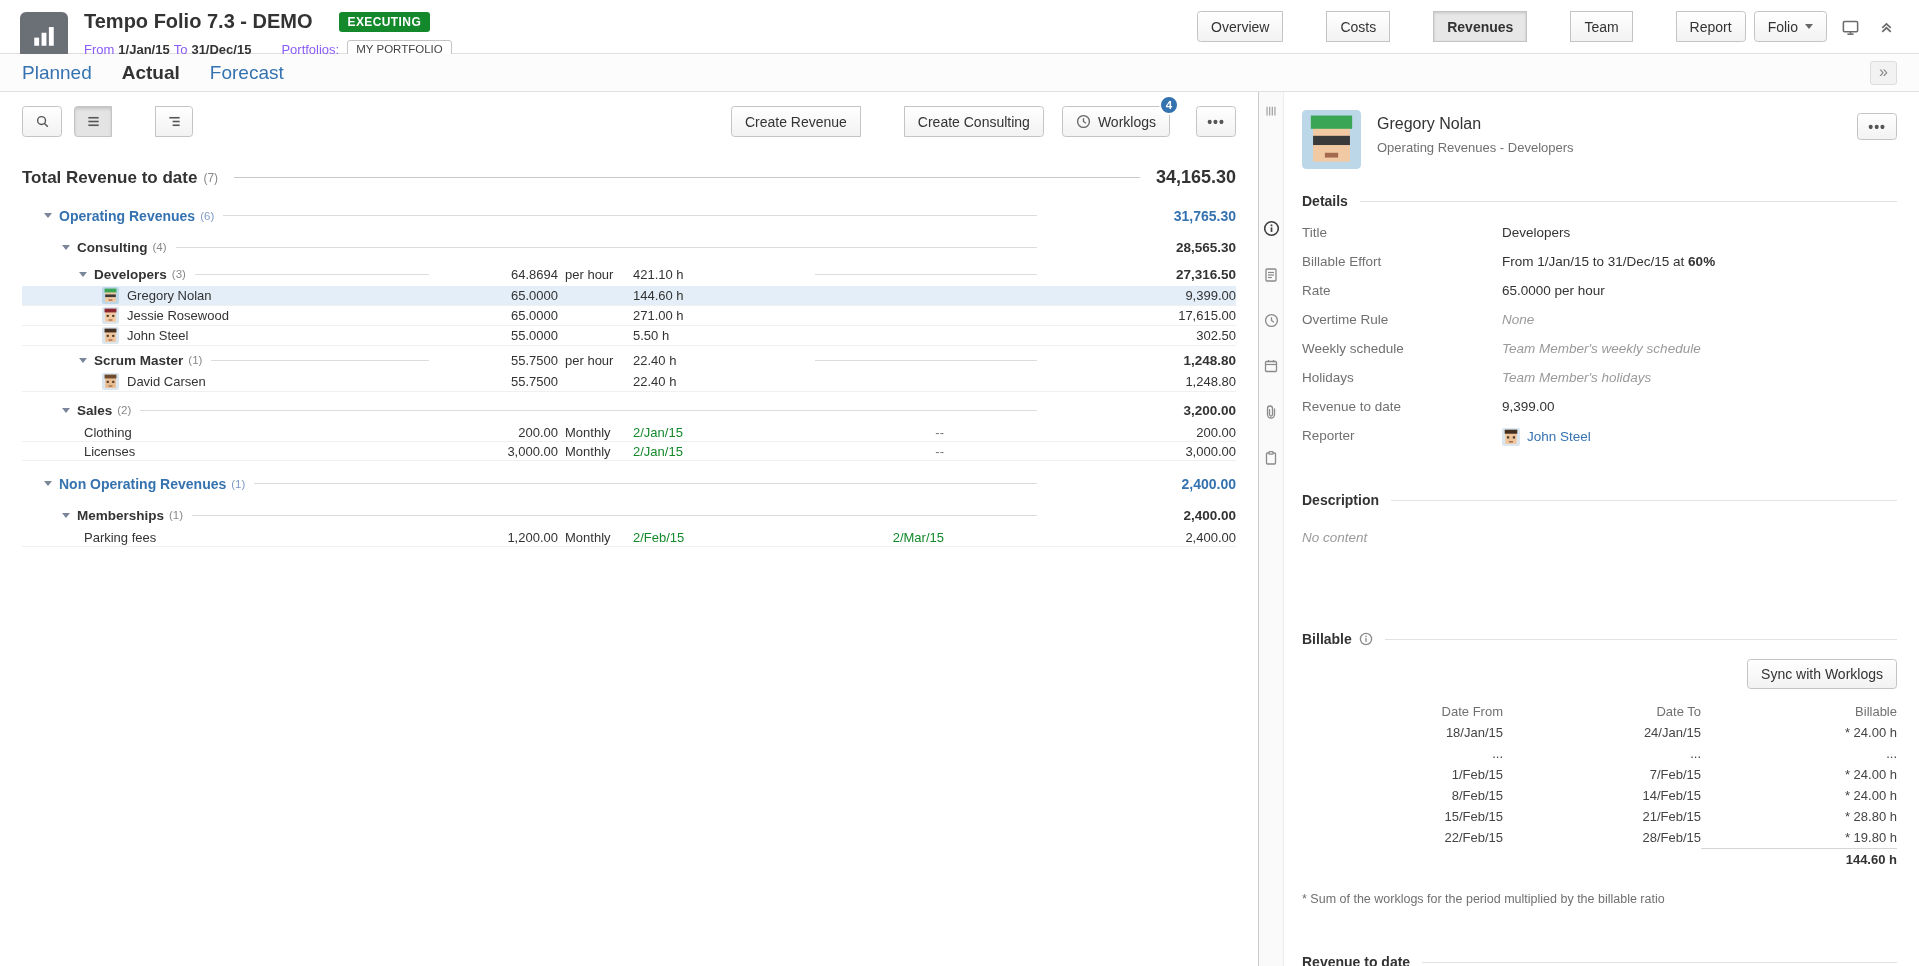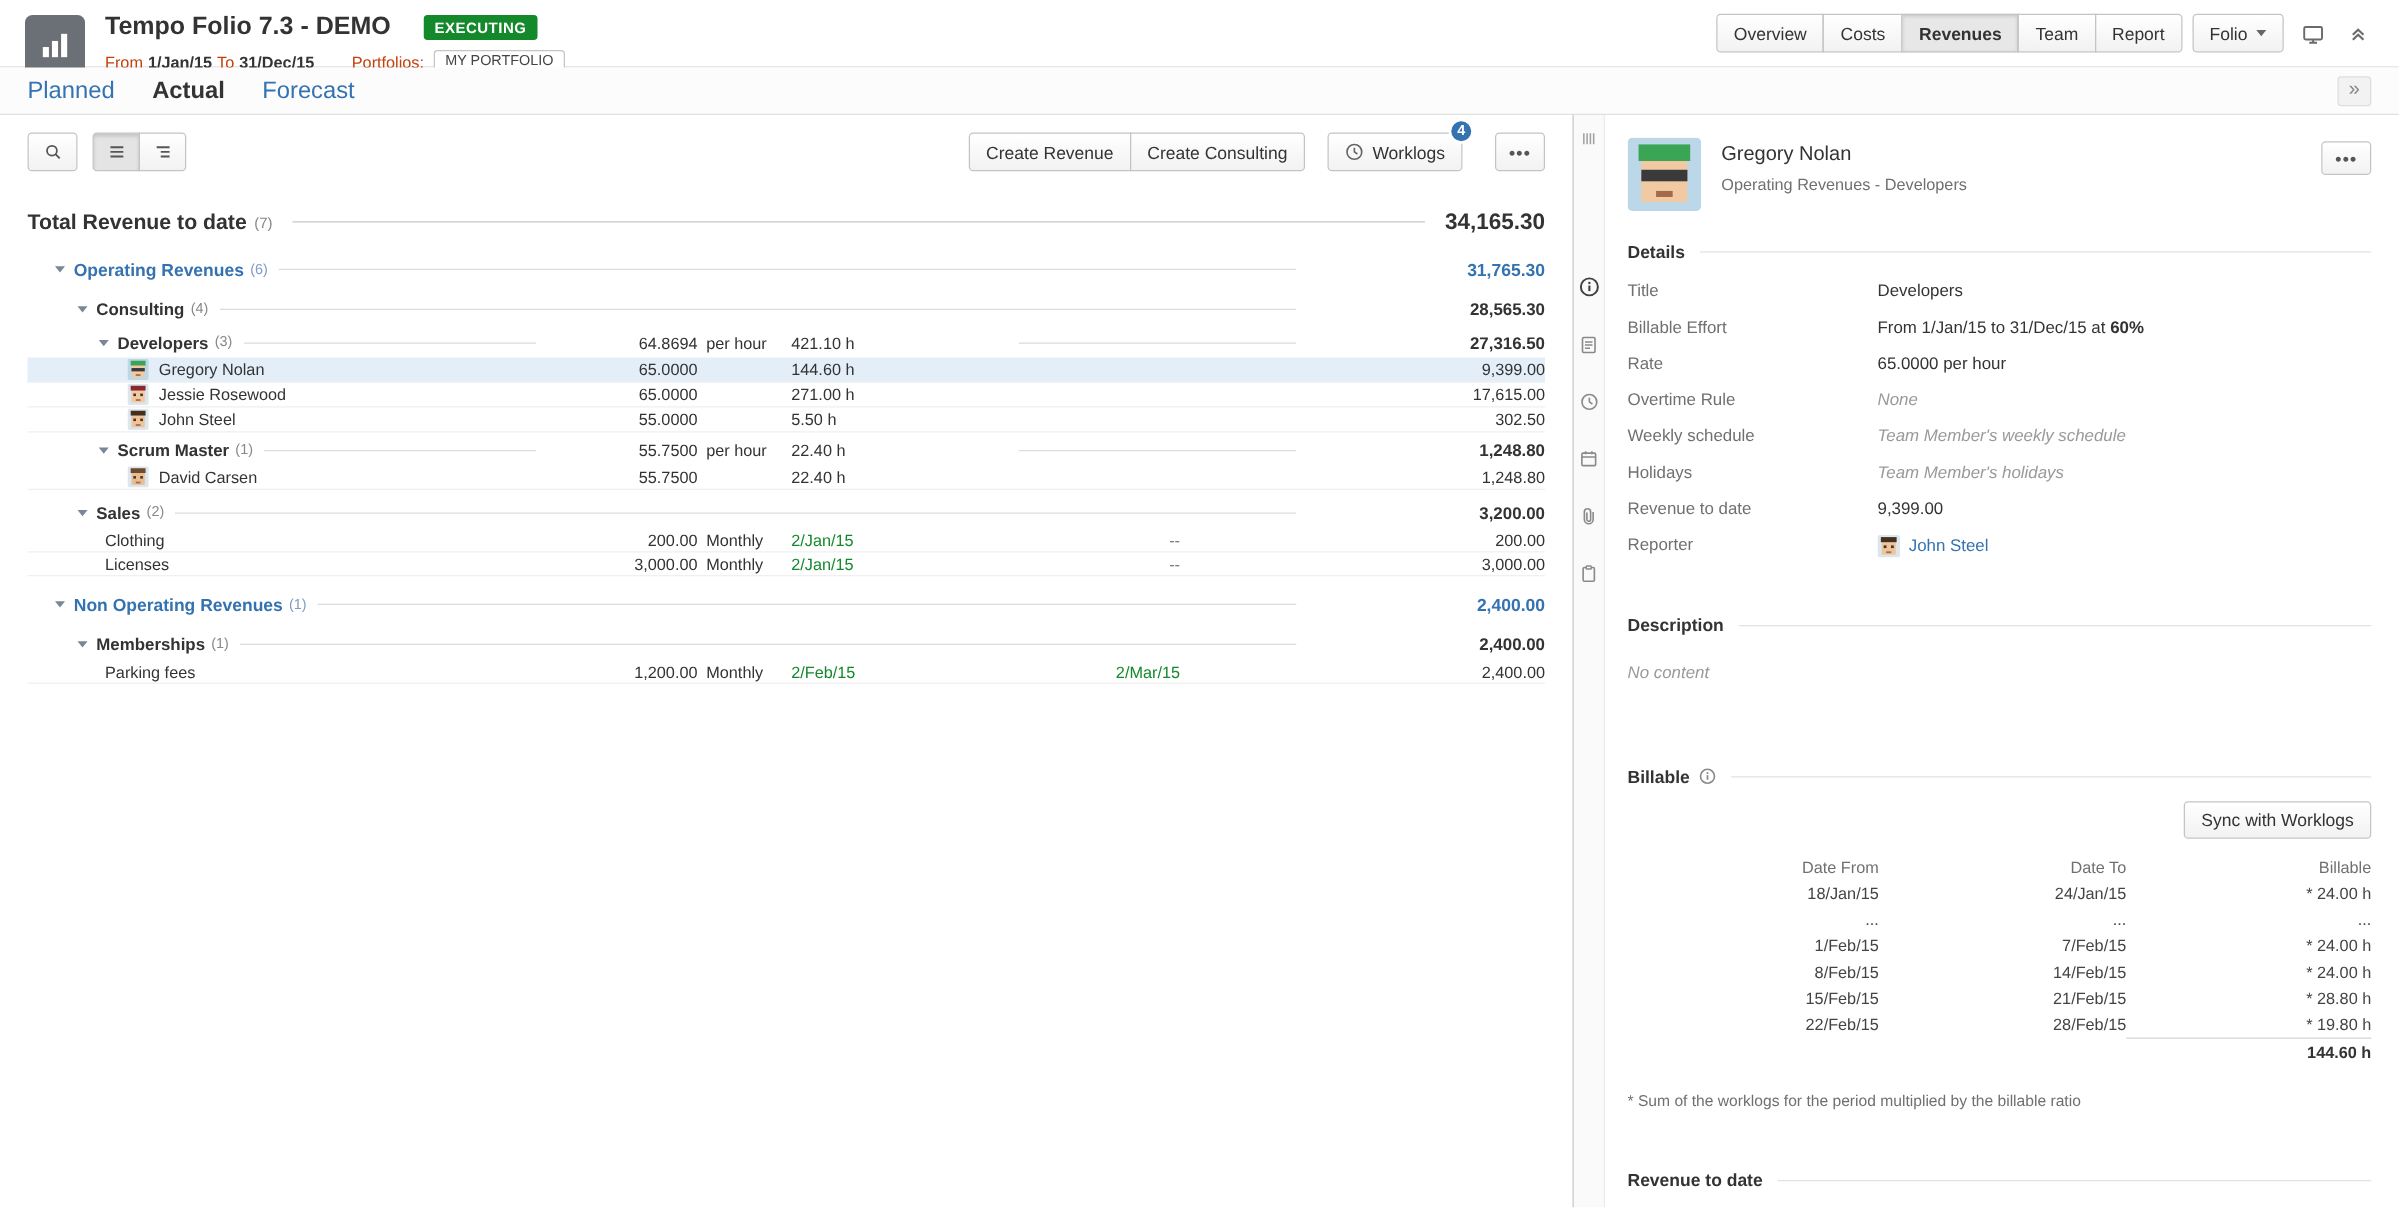--- a/index.html
+++ b/index.html
@@ -13,29 +13,29 @@
   .header-left { display:flex; }
   .logo { width:48px; height:48px; margin-top:12px; border-radius:6px; background:#6b6f76;
     display:flex; align-items:center; justify-content:center; }
   .title-block { margin-left:16px; }
   .title-row { display:flex; align-items:center; margin-top:10px; }
   .page-title { font-size:20px; font-weight:bold; color:#333; margin:0; white-space:nowrap; }
   .badge-exec { background:#14892c; color:#fff; font-size:12px; font-weight:bold;
     padding:3px 9px; border-radius:3px; margin-left:26px; letter-spacing:.4px; }
   .meta-row { margin-top:7px; font-size:13px; color:#666; display:flex; align-items:center; }
   .meta-row b { color:#333; margin:0 4px; }
-  .meta-label { color:#c2410c; }
+  .meta-label { color:#8b5cf6; }
   .portfolios-label { margin-left:26px; margin-right:8px; }
   .lozenge { border:1px solid #c4c4c4; border-radius:3px; background:#fff; padding:2px 8px;
     font-size:11.5px; color:#444; cursor:pointer; }
   .header-right { display:flex; align-items:flex-start; margin-top:11px; }
   .btn { height:31px; display:inline-flex; align-items:center; gap:7px; padding:0 13px;
     background:linear-gradient(#ffffff,#f2f2f2); border:1px solid #c4c4c4; border-radius:3.5px;
     font-size:14px; color:#333; cursor:pointer; font-family:inherit; white-space:nowrap; }
-  .btn-group { display:inline-flex; }
+  .btn-group { display:inline-flex;gap:44px; }
   .btn-group .btn { border-radius:0; margin-left:-1px; }
   .btn-group .btn:first-child { border-radius:3.5px 0 0 3.5px; margin-left:0; }
   .btn-group .btn:last-child { border-radius:0 3.5px 3.5px 0;text-align:center; }
   .nav-btn.active { background:#e7e7e7; box-shadow:inset 0 1px 3px rgba(0,0,0,.15); font-weight:bold; }
   .dropdown-btn { margin-left:8px; }
   .caret-down { width:0; height:0; border-left:4px solid transparent; border-right:4px solid transparent;
     border-top:5px solid #666; display:inline-block; }
   .icon-btn { background:none; border:none; color:#6b6b6b; padding:4px; margin-left:10px;
     cursor:pointer; display:inline-flex; align-items:center; margin-top:3px; }
 
@@ -122,21 +122,21 @@
   .right-panel { flex:1; background:#fff; overflow:hidden; padding:0 22px 0 18px; }
   .person-header { display:flex; align-items:flex-start; padding-top:18px; }
   .person-avatar { width:59px; height:59px; border-radius:4px; overflow:hidden; flex:0 0 auto; }
   .person-info { margin-left:16px; padding-top:5px; flex:1; }
   .person-name { font-size:16px; color:#333; margin:0; font-weight:normal; }
   .person-sub { font-size:13px; color:#707070; margin-top:7px; }
   .panel-more { height:27px; padding:0 10px; font-weight:bold; letter-spacing:1px; color:#555; margin-top:3px; }
 
   .section { margin-top:24px; }
   .section.description { margin-top:46px; }
-  .section.billable { margin-top:68px; }
+  .section.billable { margin-top:86px; }
   .section.revenue { margin-top:48px; }
   .section-head { display:flex; align-items:center; }
   .section-title { font-size:14px; font-weight:bold; color:#333; white-space:nowrap; }
   .section-rule { flex:1; height:1px; background:#e2e2e2; margin-left:12px; }
   .info-mini { color:#8a8a8a; margin-left:7px; display:inline-flex; }
 
   .field-row { display:flex; margin-top:13px; font-size:13.5px; line-height:16px; }
   .field-row:first-child { margin-top:16px; }
   .field-label { width:200px; flex:0 0 auto; color:#707070; }
   .field-value { color:#333; }

